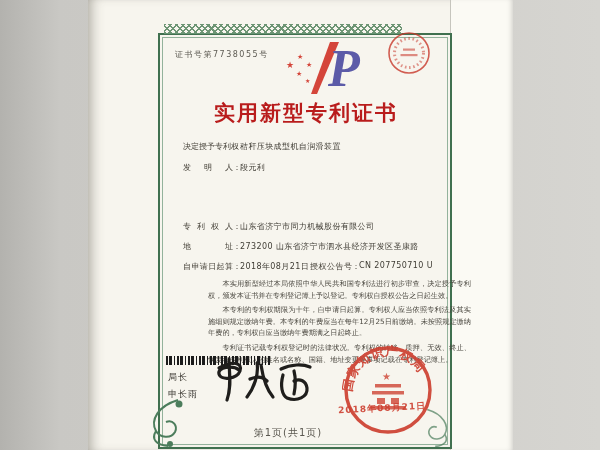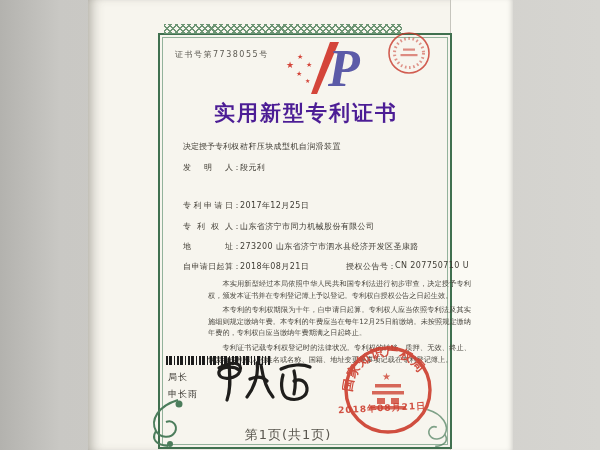--- a/index.html
+++ b/index.html
@@ -29,27 +29,27 @@
       repeating-linear-gradient(45deg,#55855f 0 1.5px,transparent 1.5px 4.5px);
     border-bottom:1px solid #6f9a7a;
   }
   .cert-no{
     position:absolute;left:87px;top:49px;font-size:8px;letter-spacing:1.5px;color:#5d5a52;
   }
   .logo{position:absolute;left:196px;top:38px;width:96px;height:60px;}
   .title{
     position:absolute;left:70px;top:99px;width:296px;text-align:center;
     font-family:"Liberation Serif","DejaVu Serif",serif;
-    font-size:21px;font-weight:bold;letter-spacing:2px;color:#4c1d95;
+    font-size:21px;font-weight:bold;letter-spacing:2px;color:#b91c1c;
   }
   .field-row{position:absolute;left:95px;width:268px;height:14px;font-size:8px;color:#464239;white-space:nowrap;}
   .flabel{display:inline-block;width:50px;text-align:justify;text-align-last:justify;vertical-align:top;}
   .fcolon{display:inline-block;width:7px;vertical-align:top;}
   .fvalue{display:inline-block;vertical-align:top;letter-spacing:.4px;color:#3f3c34;}
-  .gpair2{position:absolute;left:127px;top:0;white-space:nowrap;margin-left:36px;}
+  .gpair2{position:absolute;left:127px;top:0;white-space:nowrap;}
   .gpair2 .flabel{width:42px;}
   .paras{
     position:absolute;left:87px;top:278px;width:263px;
     font-size:7.2px;line-height:11.6px;color:#4b4840;text-align:justify;margin-left:33px;
   }
   .paras p{margin:0 0 3px 0;text-indent:2em;}
   .barcode{
     position:absolute;left:78px;top:356px;width:104px;height:9px;
     background:repeating-linear-gradient(90deg,#1c1c1c 0 1.5px,transparent 1.5px 3px,#1c1c1c 3px 6px,transparent 6px 7.5px,#1c1c1c 7.5px 8.5px,transparent 8.5px 11px);
   }
@@ -57,21 +57,21 @@
   .director-name{position:absolute;left:80px;top:388px;font-size:9px;color:#3c3933;letter-spacing:1px;}
   .signature{position:absolute;left:113px;top:354px;width:120px;height:52px;}
   .seal{position:absolute;left:254px;top:344px;width:92px;height:92px;opacity:.92;}
   .seal-date{
     position:absolute;left:250px;top:402px;font-size:9px;color:#cd4031;letter-spacing:1px;
     transform:rotate(-3deg);font-weight:bold;opacity:.9;white-space:nowrap;
   }
   .agency-seal{position:absolute;left:298px;top:30px;width:46px;height:46px;opacity:.8;}
   .flourish-bl{position:absolute;left:58px;top:398px;width:42px;height:50px;}
   .flourish-br{position:absolute;left:330px;top:408px;width:36px;height:40px;transform:scaleX(-1);opacity:.7;}
-  .page-footer{position:absolute;left:95px;top:426px;width:210px;text-align:center;font-size:13px;color:#5a574f;letter-spacing:1px;}
+  .page-footer{position:absolute;left:95px;top:426px;width:210px;text-align:center;font-size:10px;color:#5a574f;letter-spacing:1px;}
 </style>
 </head>
 <body>
 
 <div class="paper">
 
   <div class="backing"></div>
 
   <div class="frame"></div>
   <div class="garland"></div>
@@ -95,23 +95,20 @@
     <rect x="14.5" y="24" width="17" height="2.2" fill="#c8382b" opacity=".7"></rect>
   </svg>
 
   <div class="title">实用新型专利证书</div>
 
   <div class="field-row" style="top:141px">
     <span class="flabel">决定授予专利权</span><span class="fcolon">：</span><span class="fvalue">秸秆压块成型机自润滑装置</span>
   </div>
   <div class="field-row" style="top:162px">
     <span class="flabel">发明人</span><span class="fcolon">：</span><span class="fvalue">段元利</span>
-  </div>
-  <div class="field-row" style="top:200px">
-    <span class="flabel">专利申请日</span><span class="fcolon">：</span><span class="fvalue">2017年12月25日</span>
   </div>
   <div class="field-row" style="top:221px">
     <span class="flabel">专利权人</span><span class="fcolon">：</span><span class="fvalue">山东省济宁市同力机械股份有限公司</span>
   </div>
   <div class="field-row" style="top:241px">
     <span class="flabel">地址</span><span class="fcolon">：</span><span class="fvalue">273200 山东省济宁市泗水县经济开发区圣康路</span>
   </div>
   <div class="field-row" style="top:261px">
     <span class="flabel">自申请日起算</span><span class="fcolon">：</span><span class="fvalue">2018年08月21日</span>
     <span class="gpair2">

